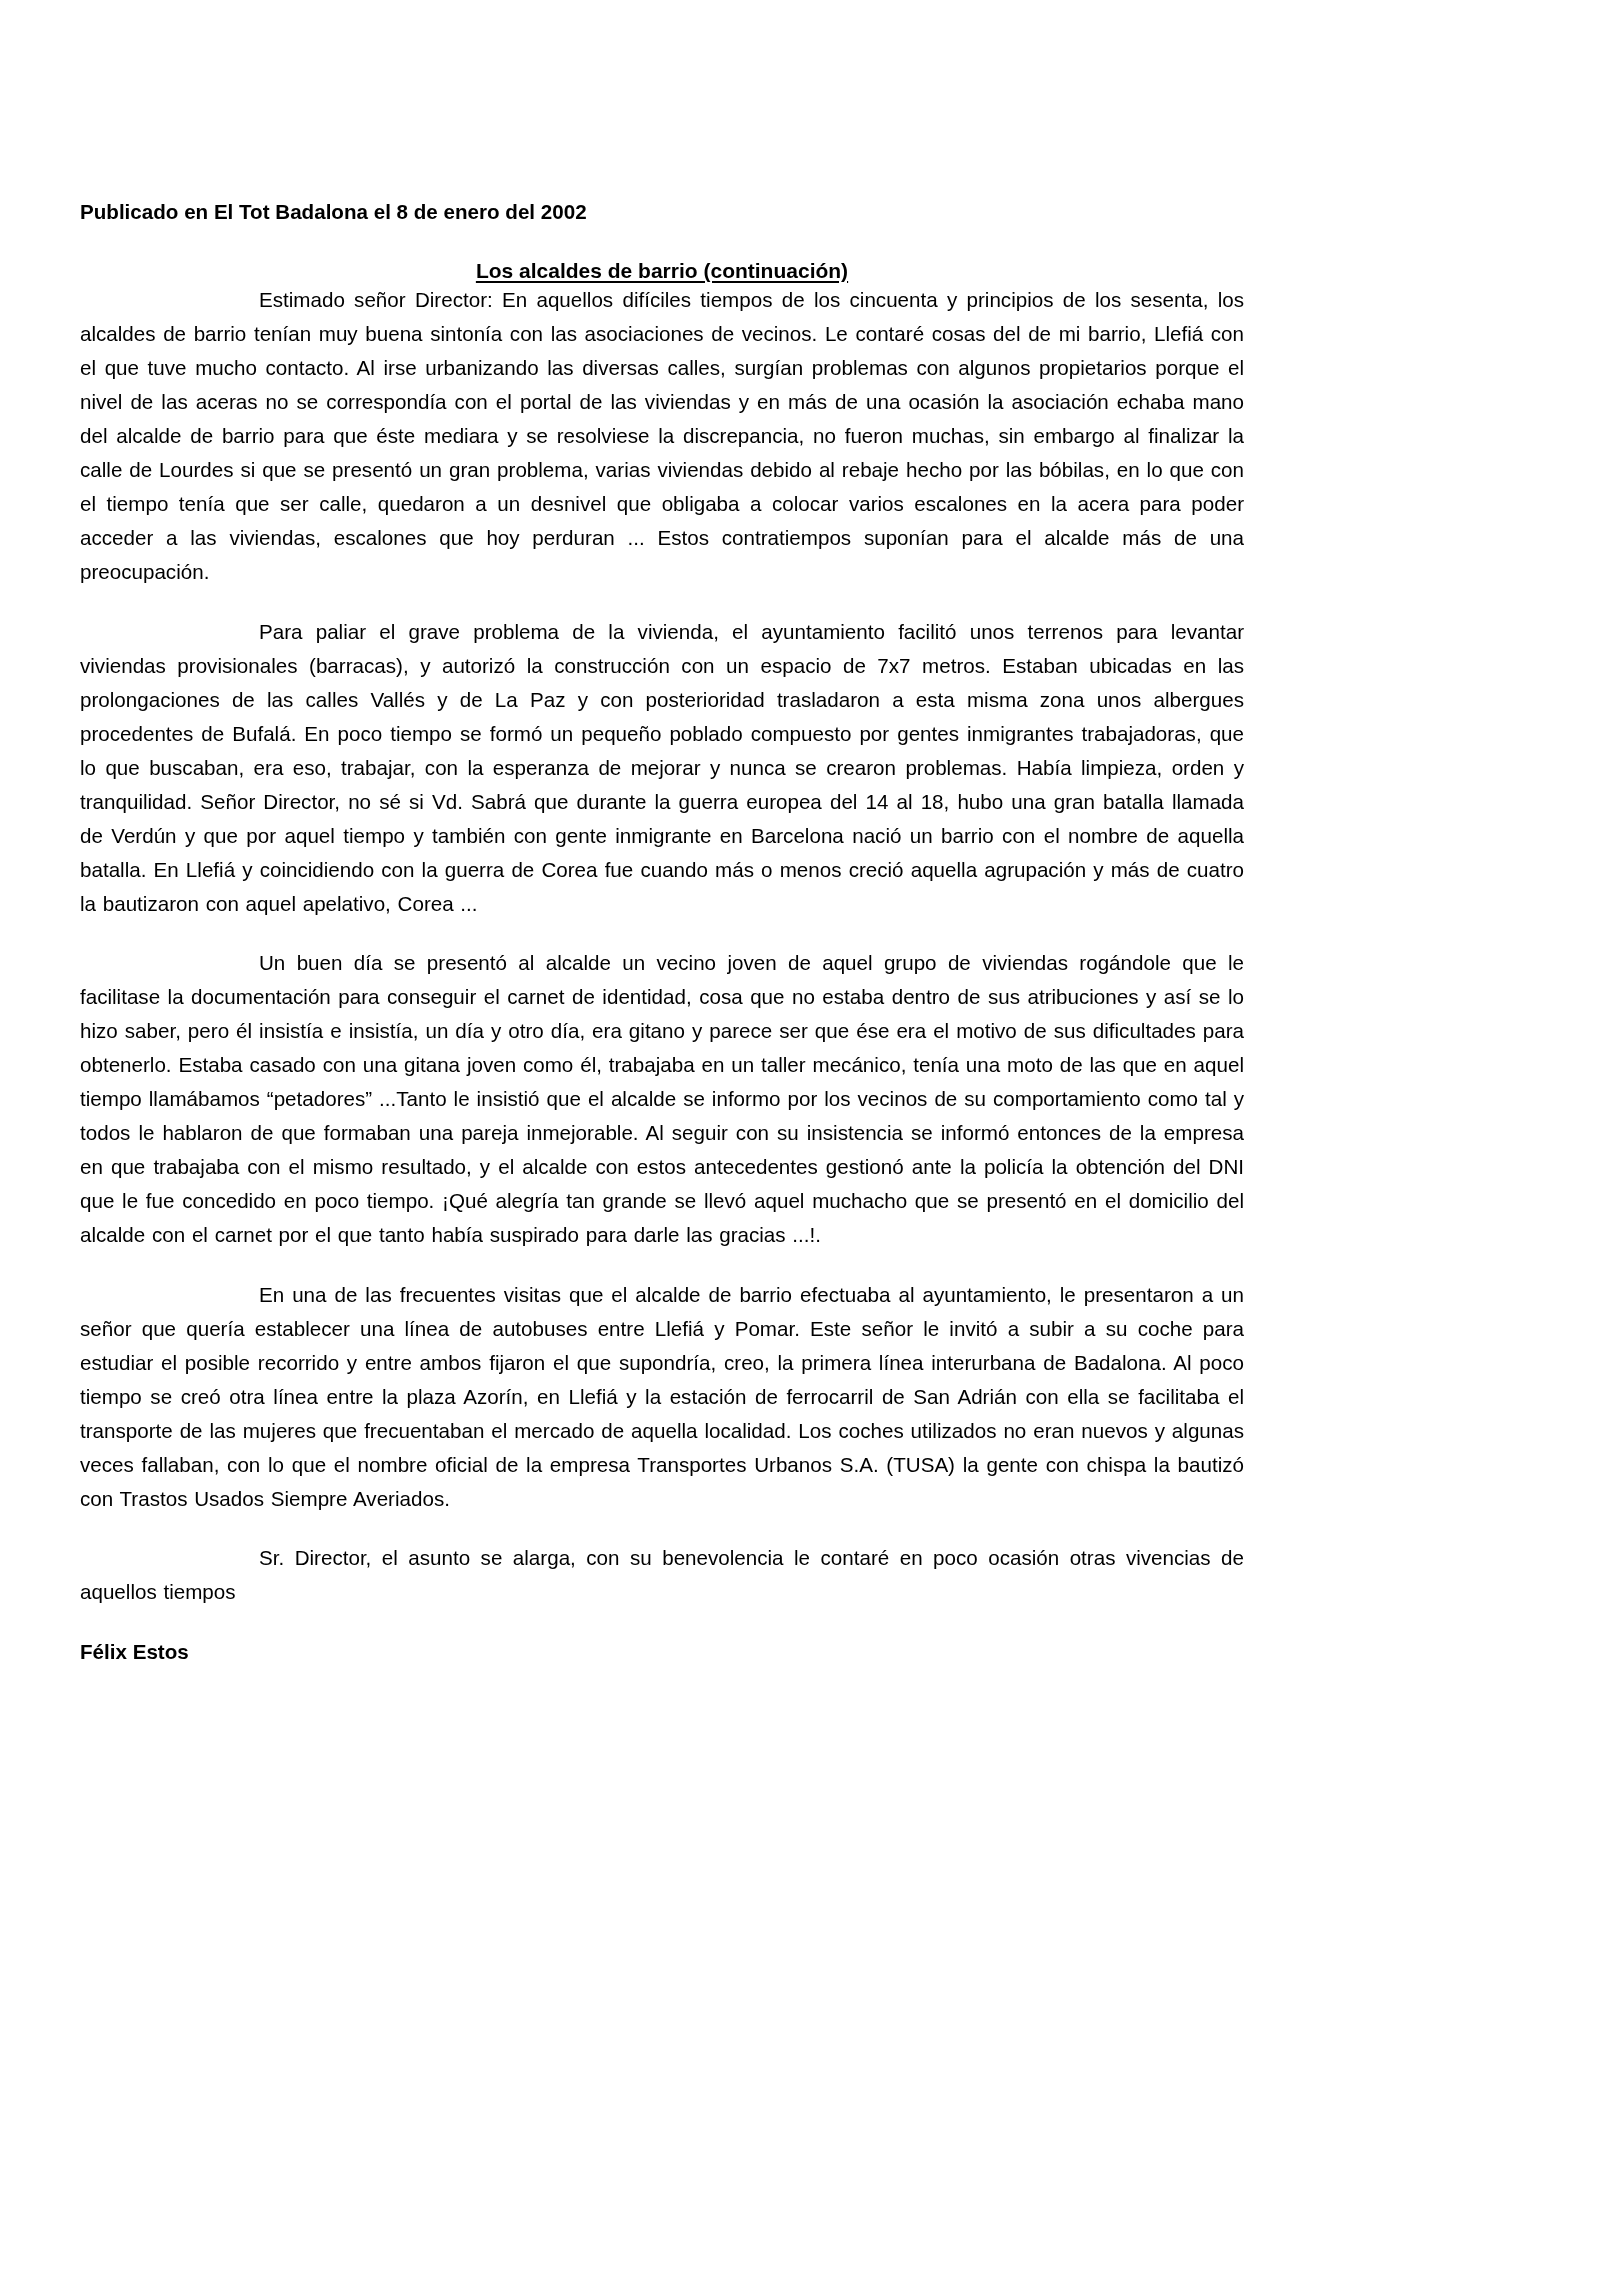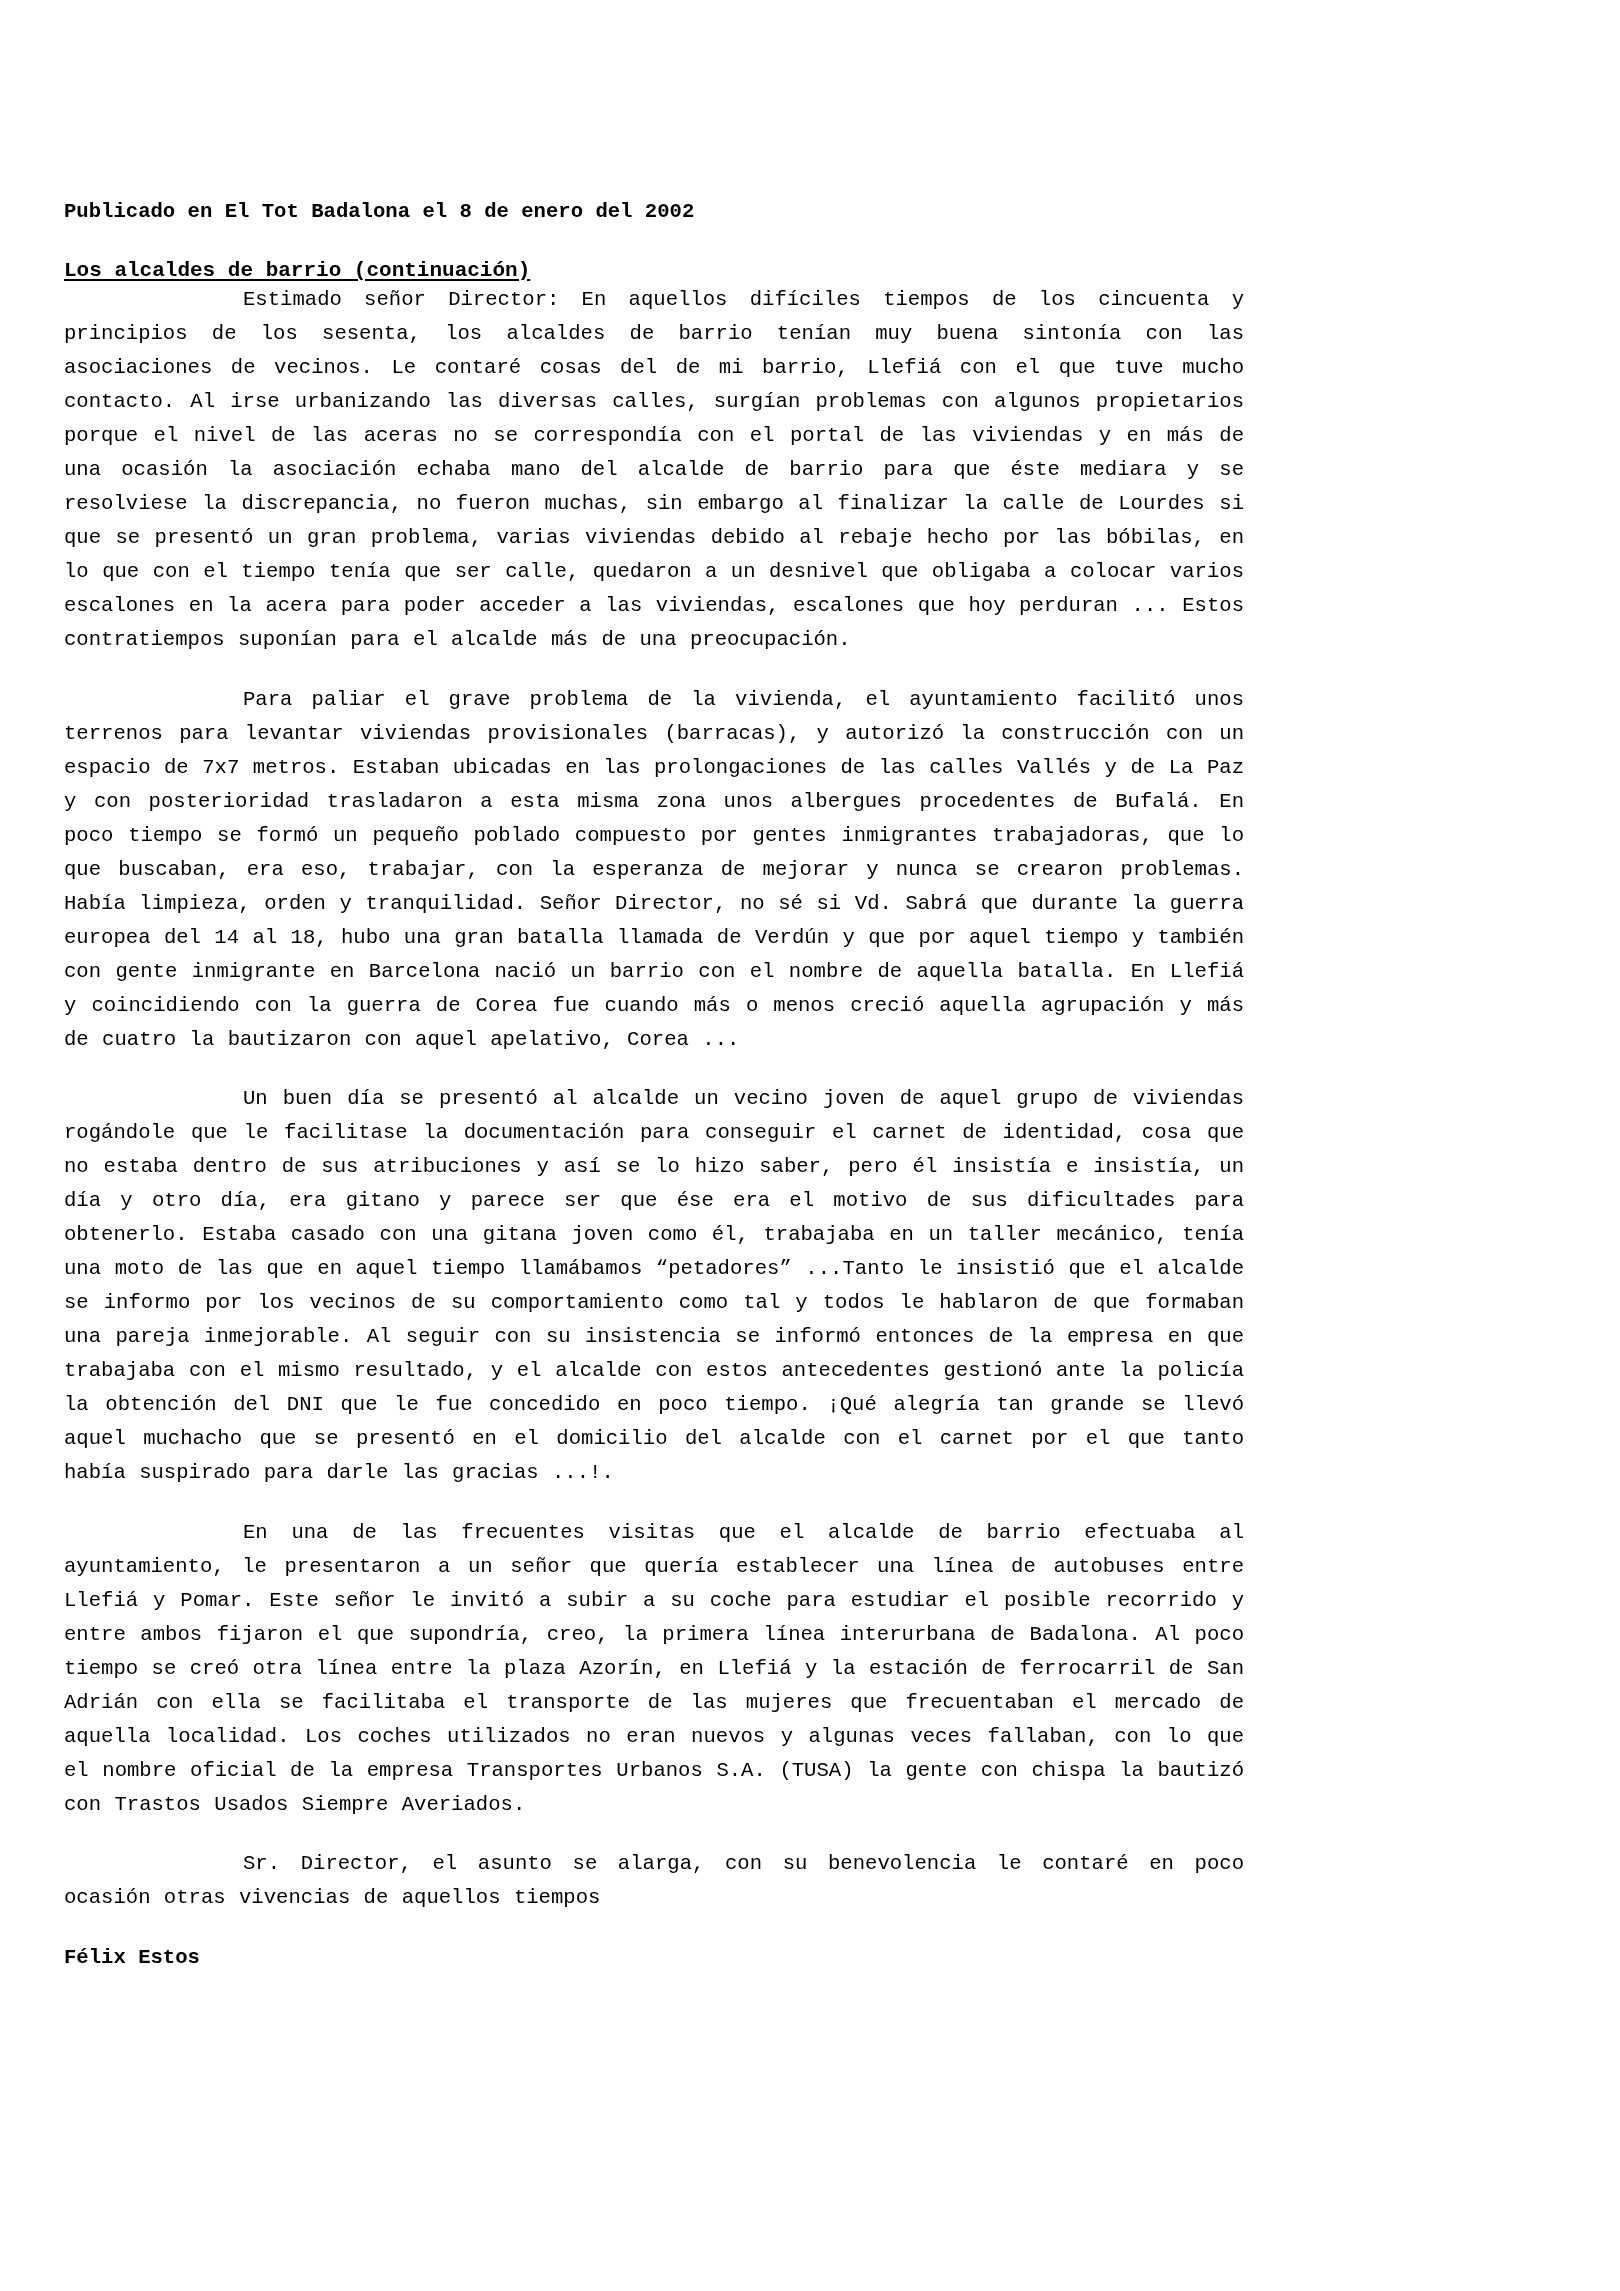--- a/index.html
+++ b/index.html
@@ -11,35 +11,34 @@
     height: 2292px;
     background: #ffffff;
     color: #000000;
     font-family: "Liberation Sans", "DejaVu Sans", sans-serif;
     overflow: hidden;
   }
   .page {
     box-sizing: border-box;
     width: 1448px;
     height: 2292px;
-    padding: 199px 204px 0 64px;
-    font-family: Liberation Mono, monospace;
+    padding: 199px 204px 0 80px;
   }
   .pub-line {
     font-size: 20.6px;
     line-height: 25.5px;
     font-weight: bold;
     text-align: left;
   }
   .doc-title {
     margin-top: 33px;
     font-size: 21px;
     line-height: 25.5px;
     font-weight: bold;
-    text-align: left;
+    text-align: center;
   }
   .doc-title .underline {
     text-decoration: underline;
     text-decoration-thickness: 2px;
     text-underline-offset: 2.9px;
   }
   .paragraphs {
   }
   .paragraphs p {
     margin: 0 0 25.5px 0;

